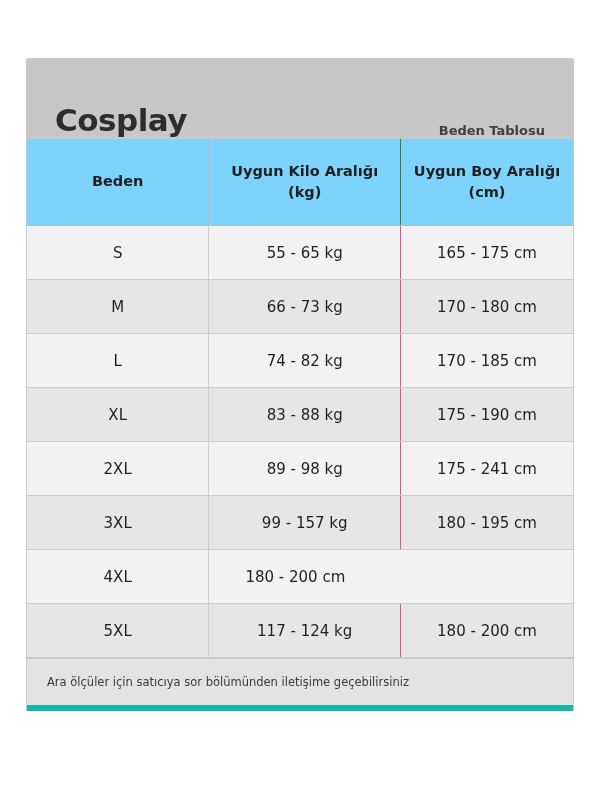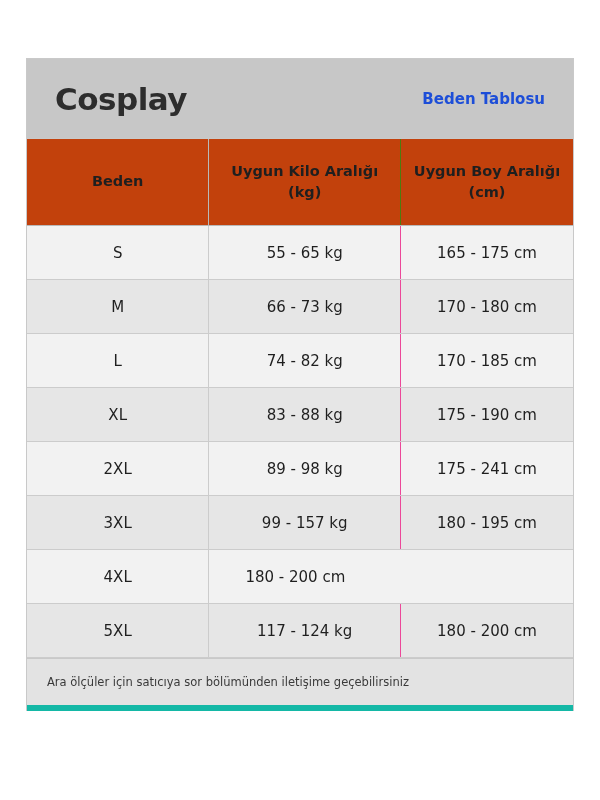--- a/index.html
+++ b/index.html
@@ -28,42 +28,42 @@
     width: 548px;
     border: 1px solid #c9c9c9;
     border-bottom: none;
     box-sizing: border-box;
   }
   
   .banner {
     height: 80px;
     background: #c7c7c7;
     display: flex;
-    align-items: center;
+    align-items: flex-end;
     justify-content: space-between;
     padding: 0 28px;
     box-sizing: border-box;
     border-bottom: 1px solid #c9c9c9;
   }
   .brand {
     font-family: "DejaVu Sans", "Liberation Sans", sans-serif;
     font-size: 31px;
     font-weight: bold;
     letter-spacing: -0.5px;
     color: #2d2d2d;
   }
   .banner-title {
-    font-size: 15px;
+    font-size: 13px;
     font-weight: bold;
-    color: #1d4ed8;
+    color: #404040;
   }
   
   .col-head {
     display: flex;
-    background: #c2410c;
+    background: #7dd3fc;
     border-bottom: 1px solid #b9b9b9;
   }
   .col-head .cell {
     padding: 16px 6px;
     font-size: 14.5px;
     font-weight: bold;
     color: #1f1f1f;
     text-align: center;
     line-height: 1.45;
     box-sizing: border-box;

